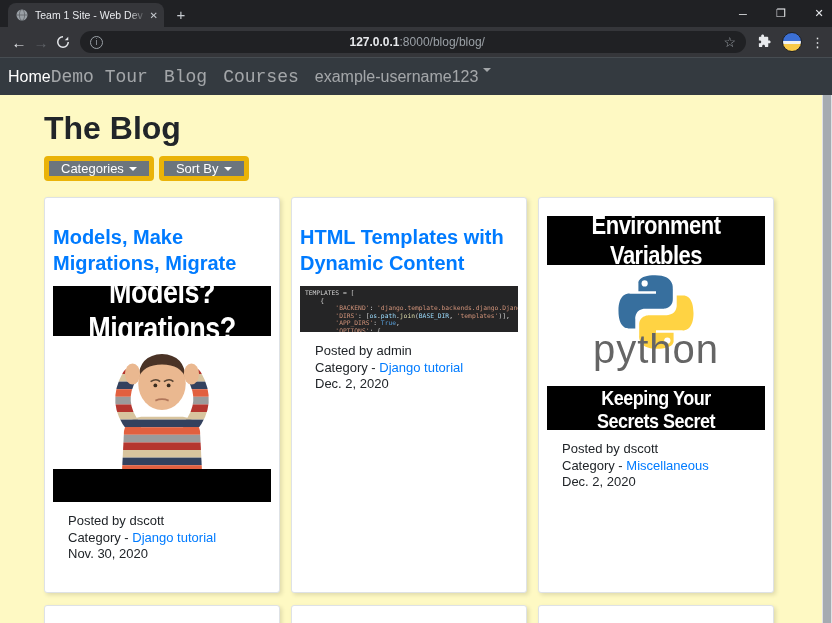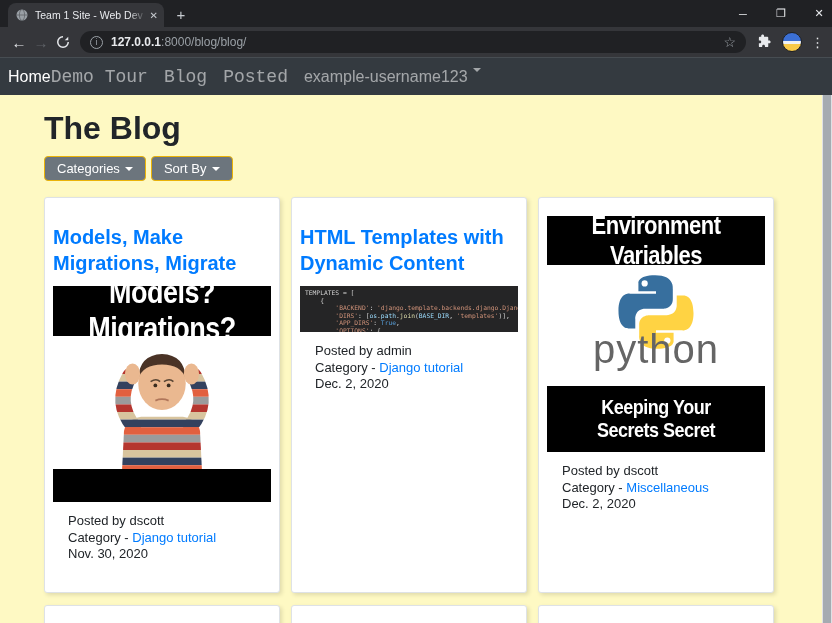--- a/index.html
+++ b/index.html
@@ -26,21 +26,21 @@
   .toolbar { position:relative; height:30px; background:#35363a; display:flex;
              align-items:center; padding:0 8px; }
   .navbtn { color:#e8eaed; font-size:15px; width:22px; text-align:center; }
   .navbtn.disabled { color:#5f6368; }
   .reload svg { display:block; margin:0 auto; }
   .url-pill { flex:1 1 auto; height:22px; background:#202124; border-radius:12px;
               margin:0 6px; display:flex; align-items:center; padding:0 10px; }
   .info-icon { width:13px; height:13px; border:1.2px solid #9aa0a6; border-radius:50%;
                color:#9aa0a6; font-size:9px; line-height:11px; text-align:center;
                font-style:normal; flex:0 0 13px; }
-  .url-text { font-size:12px; margin-left:8px; white-space:nowrap; overflow:hidden; flex:1; }
+  .url-text { font-size:12px; margin-left:8px; white-space:nowrap; overflow:hidden; flex:1;text-align:center; }
   .url-host { color:#e8eaed; }
   .url-path { color:#9aa0a6; }
   .star-icon { color:#9aa0a6; font-size:14px; flex:0 0 auto; }
   .ext-icon  { color:#e8eaed; margin:0 5px; }
   .avatar { width:20px; height:20px; border-radius:50%; margin:0 5px;
             background:linear-gradient(180deg,#3b6fd4 0 46%,#eef1f4 46% 60%,#f7c948 60% 100%);
             border:1px solid #202124; }
   .kebab { color:#e8eaed; font-size:13px; margin-left:4px; letter-spacing:0; }
 
   
@@ -51,21 +51,21 @@
   .nav-user { color:rgba(255,255,255,.55); font-size:16px; display:flex; align-items:flex-start; }
   .caret { display:inline-block; width:0; height:0; border-left:4px solid transparent;
            border-right:4px solid transparent; border-top:4px solid currentColor;
            margin-left:5px; }
 
   
   .viewport { position:relative; width:832px; height:528px; background:#fef9c3; overflow:hidden; }
   .container { width:730px; margin-left:44px; }
   .page-title { font-size:32px; font-weight:600; color:#212529; padding-top:15px; }
   .filters { margin-top:9px; display:flex; gap:5px; }
-  .btn-secondary { background:#6c757d; color:#fff; border:1px solid #eab308;
+  .btn-secondary { background:#6c757d; color:#fff; border:5px solid #eab308;
                    border-radius:4px; font-size:13px; padding:4px 12px; height:25px;
                    display:inline-flex; align-items:center;
                    font-family:"Liberation Sans", sans-serif; }
 
   .cards-row { display:flex; gap:11px; margin-top:16px; }
   .card { width:236px; background:#fff; border:1px solid #dee2e6; border-radius:3px;
           box-shadow:2px 2px 4px rgba(0,0,0,.12); padding:8px; display:flex;
           flex-direction:column; overflow:hidden; }
   .row-1 .card { height:396px; }
   .row-2 .card { height:100px; }
@@ -84,21 +84,21 @@
   .blackbar { height:33px; background:#000; }
   .kid-wrap { height:133px; display:flex; justify-content:center; background:#fff; }
 
   .code-shot { background:#252526; height:46px; padding:3px 5px; overflow:hidden; }
   .code-shot pre { font-family:"DejaVu Sans Mono", monospace; font-size:6.3px;
                    line-height:7.5px; white-space:pre; color:#d4d4d4; }
   .tok-pl { color:#d4d4d4; } .tok-st { color:#ce9178; } .tok-vr { color:#9cdcfe; }
   .tok-fn { color:#dcdcaa; } .tok-kw { color:#569cd6; }
 
   .banner-env { height:49px; font-size:22px; }
-  .banner-secret { height:66px; font-size:18px; line-height:20px; }
+  .banner-secret { height:44px; font-size:18px; line-height:20px;align-items:flex-end; }
   .python-wrap { height:121px; background:#fff; position:relative; }
   .python-wrap svg { position:absolute; left:50%; top:4px; transform:translateX(-50%); }
   .python-word { position:absolute; left:50%; transform:translateX(-50%); top:62px;
                  font-size:40px; color:#656565; letter-spacing:1px; }
 
   .scrollbar { position:absolute; right:0; top:0; width:10px; height:528px;
                background:#dfe1e5; }
   .scroll-thumb { position:absolute; left:1px; right:1px; top:0; height:528px;
                   background:#a5abb1; }
 </style>
@@ -145,21 +145,21 @@
       </svg>
     </span>
     <span class="avatar"></span>
     <span class="kebab">⋮</span>
   </div>
 
   <div class="navbar">
     <span class="brand">Home</span>
     <span class="nav-link">Demo Tour</span>
     <span class="nav-link">Blog</span>
-    <span class="nav-link">Posted</span>
+    <span class="nav-link">Courses</span>
     <span class="nav-user">
       <span>example-username123</span>
       <span class="caret"></span>
     </span>
   </div>
 
   <div class="viewport">
     <div class="container">
       <div class="page-title">The Blog</div>
 

